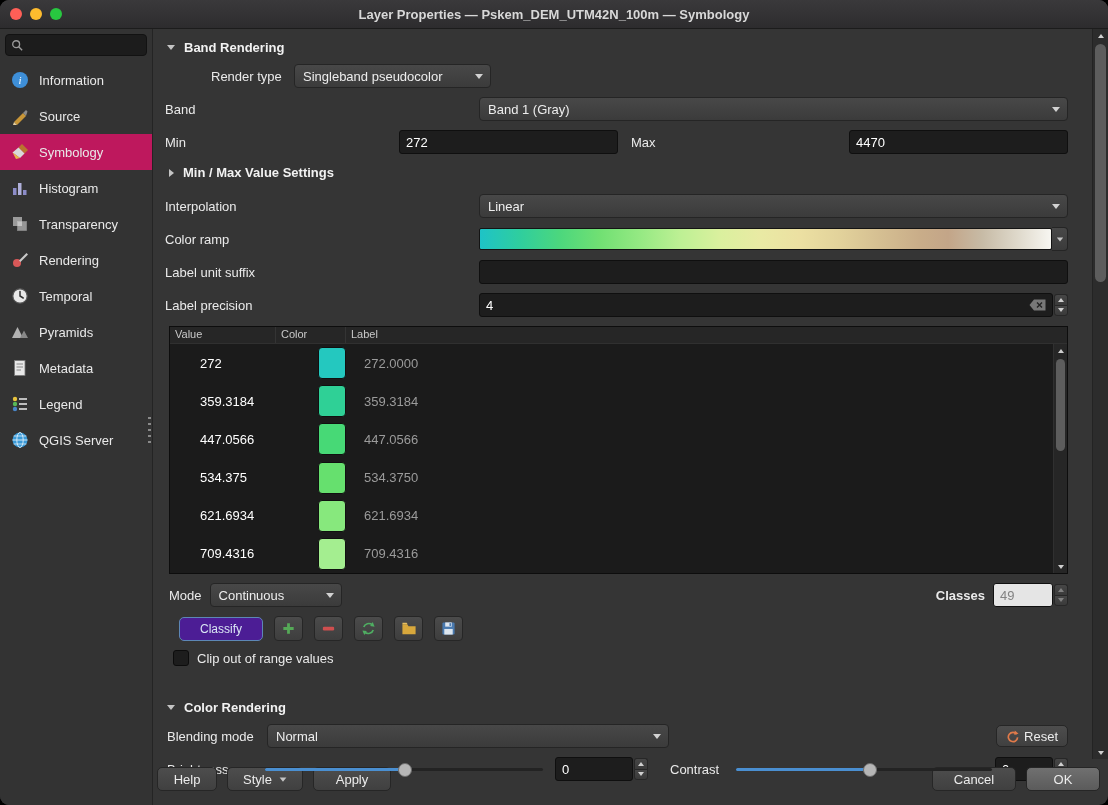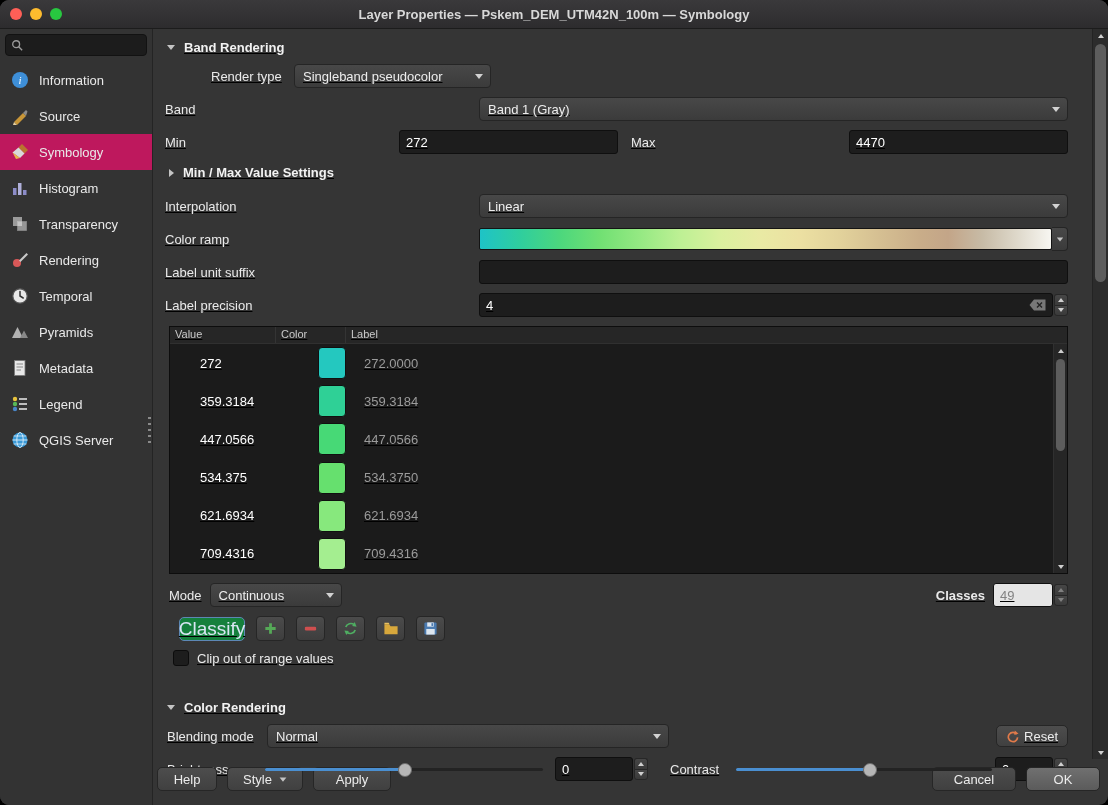--- a/index.html
+++ b/index.html
@@ -12,21 +12,21 @@
   .tl.red{left:10px;background:#ff5f57;}
   .tl.yellow{left:30px;background:#febc2e;}
   .tl.green{left:50px;background:#28c840;}
   .title{font-size:13px;font-weight:bold;color:#d8d8d8;}
 
   
   .bodyrow{flex:1;display:flex;min-height:0;}
   .sidebar{width:152px;flex:0 0 152px;background:#333333;border-right:1px solid #242424;padding-top:5px;position:relative;}
   .main{flex:1;display:flex;flex-direction:column;min-width:0;}
   .scrollwrap{flex:1;display:flex;min-height:0;}
-  .content{flex:1;padding:6px 24px 0 12px;min-width:0;text-decoration:underline;}
+  .content{flex:1;padding:6px 24px 0 12px;min-width:0;}
 
   
   .search{margin:0 5px 6px 5px;height:20px;background:#1c1c1c;border:1px solid #121212;border-radius:4px;display:flex;align-items:center;padding:0 5px;gap:4px;}
   .search input{flex:1;background:transparent;border:none;outline:none;color:#ddd;font:12px "Liberation Sans",sans-serif;min-width:0;}
   .sitem{height:36px;display:flex;align-items:center;gap:9px;padding:0 10px;font-size:13px;color:#e9e9e9;cursor:default;}
   .sitem.sel{background:#be185d;}
   .sicon{width:20px;height:20px;display:flex;align-items:center;justify-content:center;flex:0 0 20px;}
   .grip{position:absolute;right:1px;top:388px;width:3px;height:28px;background:repeating-linear-gradient(#8a8a8a 0 2px,transparent 2px 6px);}
 
   
@@ -68,21 +68,21 @@
   .swatch{width:26px;height:30px;border-radius:4px;border:1px solid #101010;}
 
   
   .vscroll{width:15px;flex:0 0 15px;background:#2c2c2c;border-left:1px solid #232323;display:flex;flex-direction:column;}
   .sb-arrow{height:13px;flex:0 0 13px;display:flex;align-items:center;justify-content:center;}
   .sb-track{flex:1;position:relative;}
   .sb-thumb{position:absolute;left:2px;right:2px;background:#5d5d5d;border-radius:6px;}
   .tscroll{width:13px;flex:0 0 13px;background:#262626;border-left:1px solid #303030;display:flex;flex-direction:column;}
 
   
-  .classify{width:66px;height:24px;background:#15803d;border:1px solid #5d87b5;border-radius:5px;color:#d9e6f4;font-size:19px;display:inline-flex;align-items:center;justify-content:center;}
+  .classify{width:84px;height:24px;background:#4c1d95;border:1px solid #5d87b5;border-radius:5px;color:#d9e6f4;font-size:12px;display:inline-flex;align-items:center;justify-content:center;}
   .tbtn{width:27px;height:23px;background:linear-gradient(#4b4b4b,#3e3e3e);border:1px solid #262626;border-radius:4px;display:inline-flex;align-items:center;justify-content:center;margin-left:11px;}
   .checkbox{width:14px;height:14px;background:#1d1d1d;border:1px solid #0c0c0c;border-radius:3px;flex:0 0 14px;}
 
   
   .slider{position:relative;height:16px;}
   .track{position:absolute;left:0;right:0;top:7px;height:3px;background:#232323;border-radius:2px;}
   .fill{position:absolute;left:0;top:7px;height:3px;border-radius:2px;}
   .knob{position:absolute;top:2px;width:12px;height:12px;border-radius:50%;background:#b6b6b6;border:1px solid #6d6d6d;}
 
   

